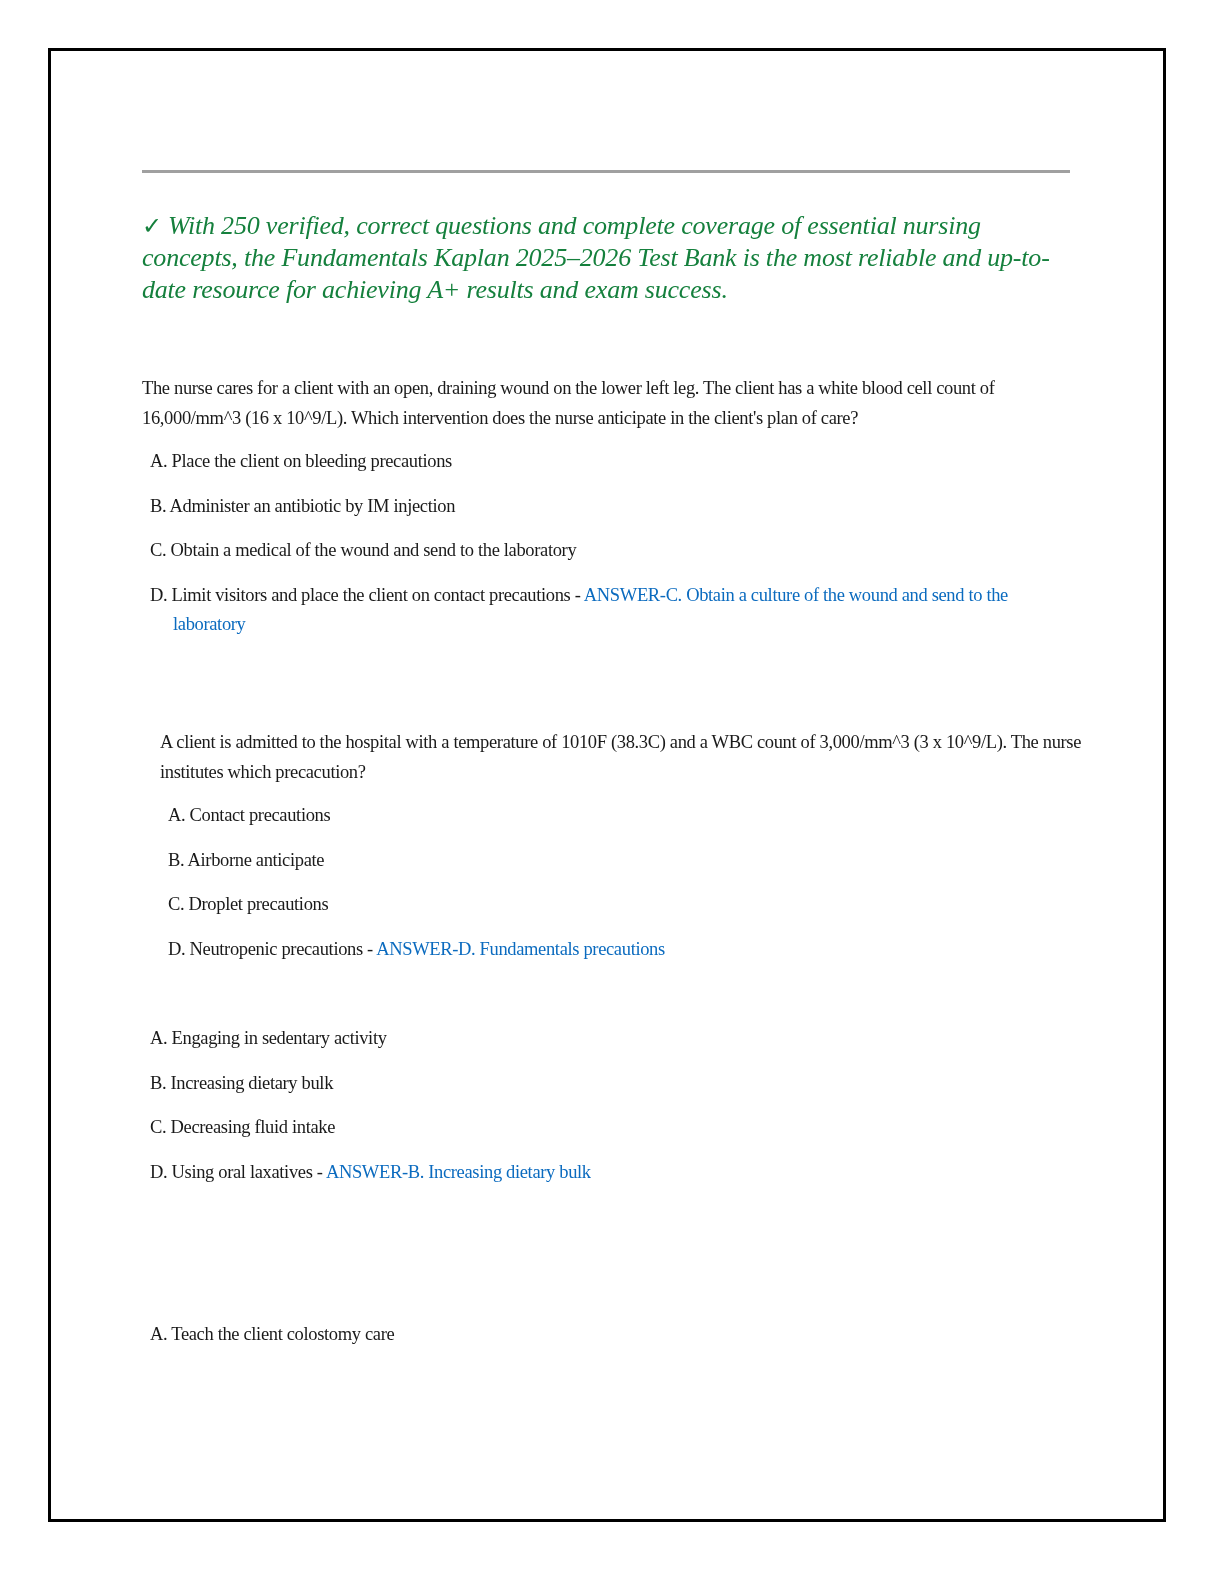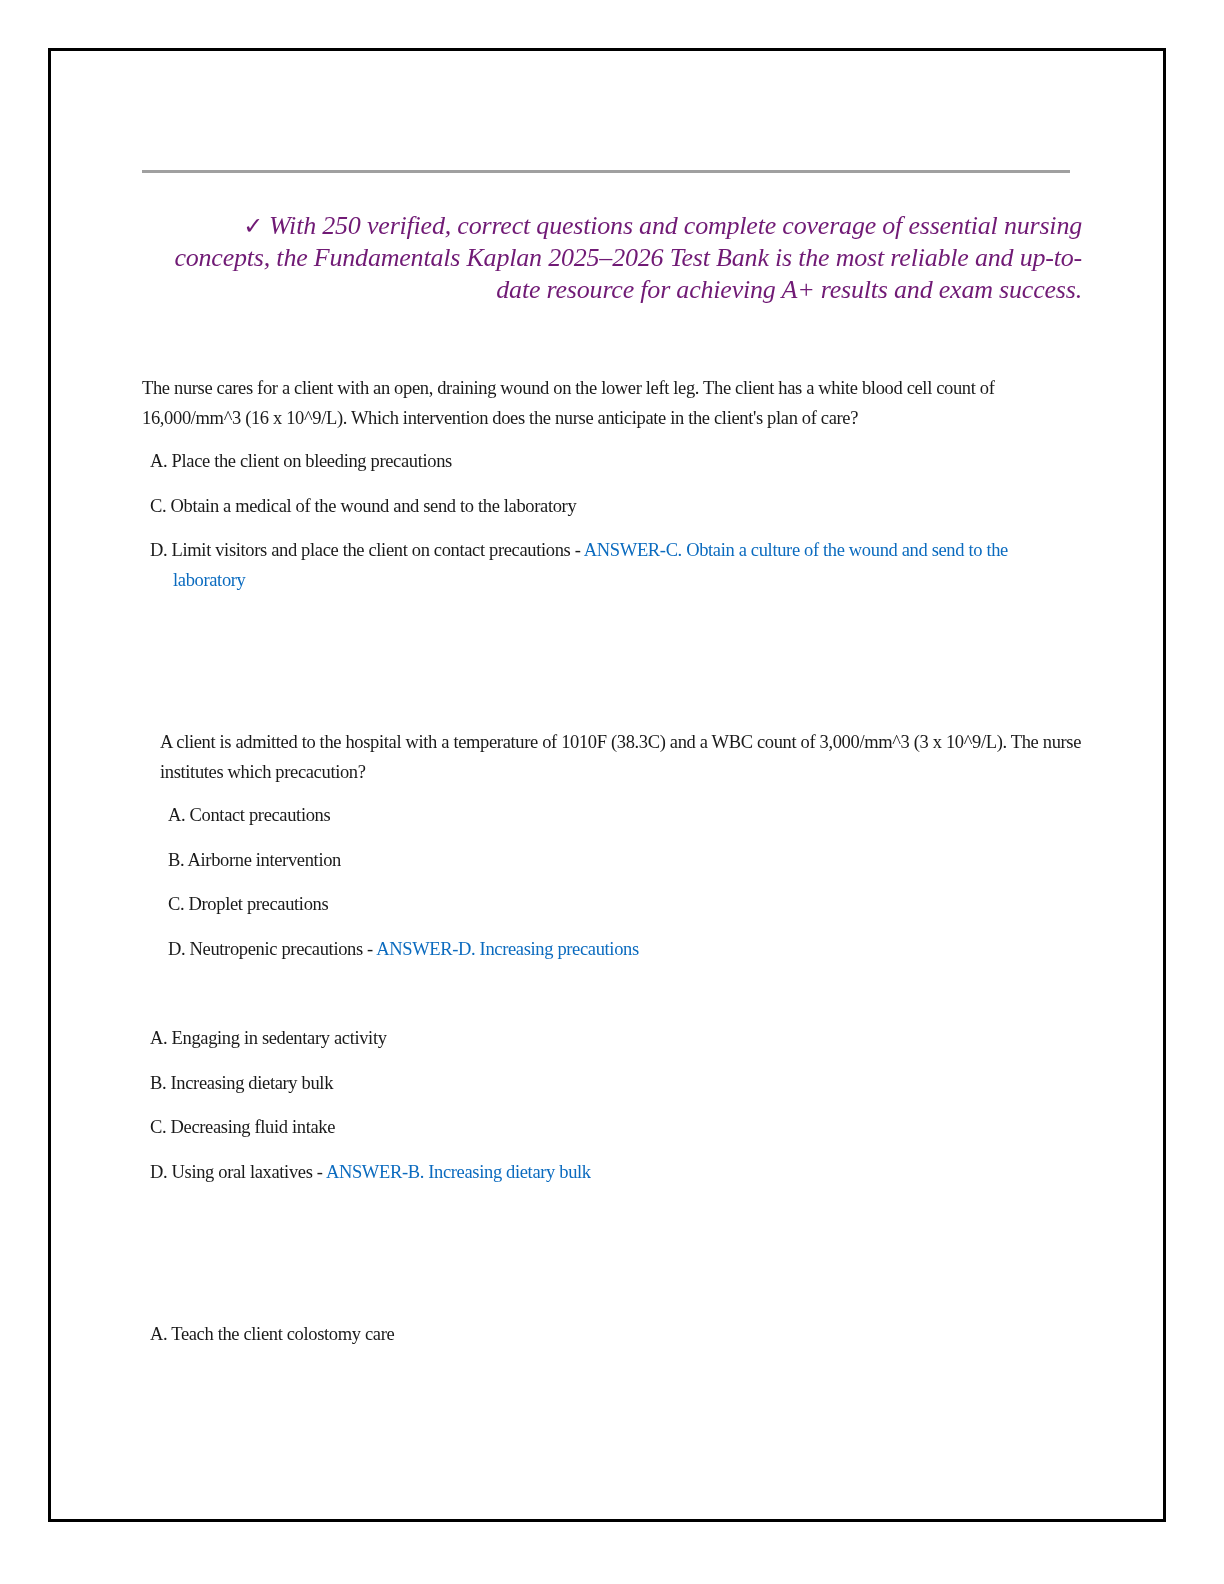--- a/index.html
+++ b/index.html
@@ -32,23 +32,22 @@
     }
     .intro {
       position: absolute;
       left: 142px;
       top: 210px;
       width: 940px;
       font-family: "Liberation Serif", "DejaVu Serif", serif;
       font-style: italic;
       font-size: 26px;
       line-height: 32px;
-      color: #701a75;
+      color: #15803d;
       letter-spacing: -0.2px;
-      text-align: right;
     }
     .intro .check {
       font-style: normal;
       font-size: 24px;
       margin-right: 6px;
     }
     .content {
       position: absolute;
       left: 142px;
       top: 374px;
@@ -90,30 +89,31 @@
 
 <p class="intro" style="margin:0;">
   <span class="check">✓</span><span>With 250 verified, correct questions and complete coverage of essential nursing concepts, the Fundamentals Kaplan 2025–2026 Test Bank is the most reliable and up-to-date resource for achieving A+ results and exam success.</span>
 </p>
 
 <div class="content">
 
   <div class="question q1">
     <p class="q-stem">The nurse cares for a client with an open, draining wound on the lower left leg. The client has a white blood cell count of 16,000/mm^3 (16 x 10^9/L). Which intervention does the nurse anticipate in the client's plan of care?</p>
     <p class="opt">A. Place the client on bleeding precautions</p>
+    <p class="opt">B. Administer an antibiotic by IM injection</p>
     <p class="opt">C. Obtain a medical of the wound and send to the laboratory</p>
     <p class="opt last"><span>D. Limit visitors and place the client on contact precautions - </span><span class="answer">ANSWER-C. Obtain a culture of the wound and send to the laboratory</span></p>
   </div>
 
   <div class="question q2">
     <p class="q-stem">A client is admitted to the hospital with a temperature of 1010F (38.3C) and a WBC count of 3,000/mm^3 (3 x 10^9/L). The nurse institutes which precacution?</p>
     <p class="opt">A. Contact precautions</p>
-    <p class="opt">B. Airborne intervention</p>
+    <p class="opt">B. Airborne anticipate</p>
     <p class="opt">C. Droplet precautions</p>
-    <p class="opt last"><span>D. Neutropenic precautions - </span><span class="answer">ANSWER-D. Increasing precautions</span></p>
+    <p class="opt last"><span>D. Neutropenic precautions - </span><span class="answer">ANSWER-D. Fundamentals precautions</span></p>
   </div>
 
   <div class="question q3">
     <p class="opt">A. Engaging in sedentary activity</p>
     <p class="opt">B. Increasing dietary bulk</p>
     <p class="opt">C. Decreasing fluid intake</p>
     <p class="opt last"><span>D. Using oral laxatives - </span><span class="answer">ANSWER-B. Increasing dietary bulk</span></p>
   </div>
 
   <div class="question q4">

